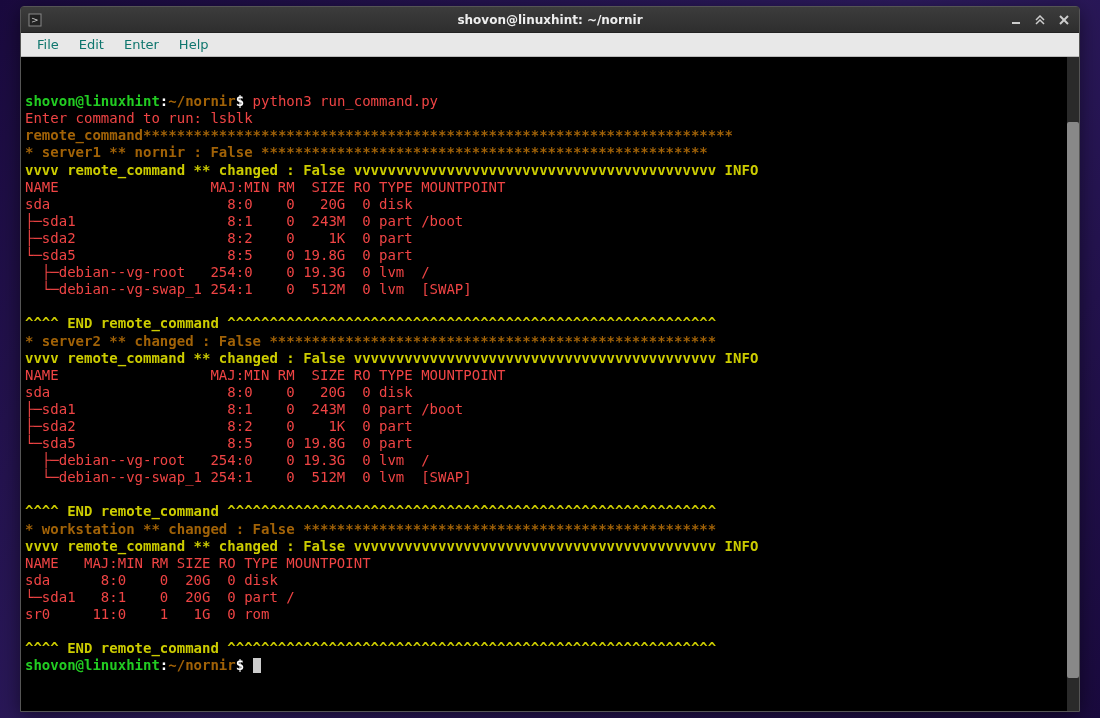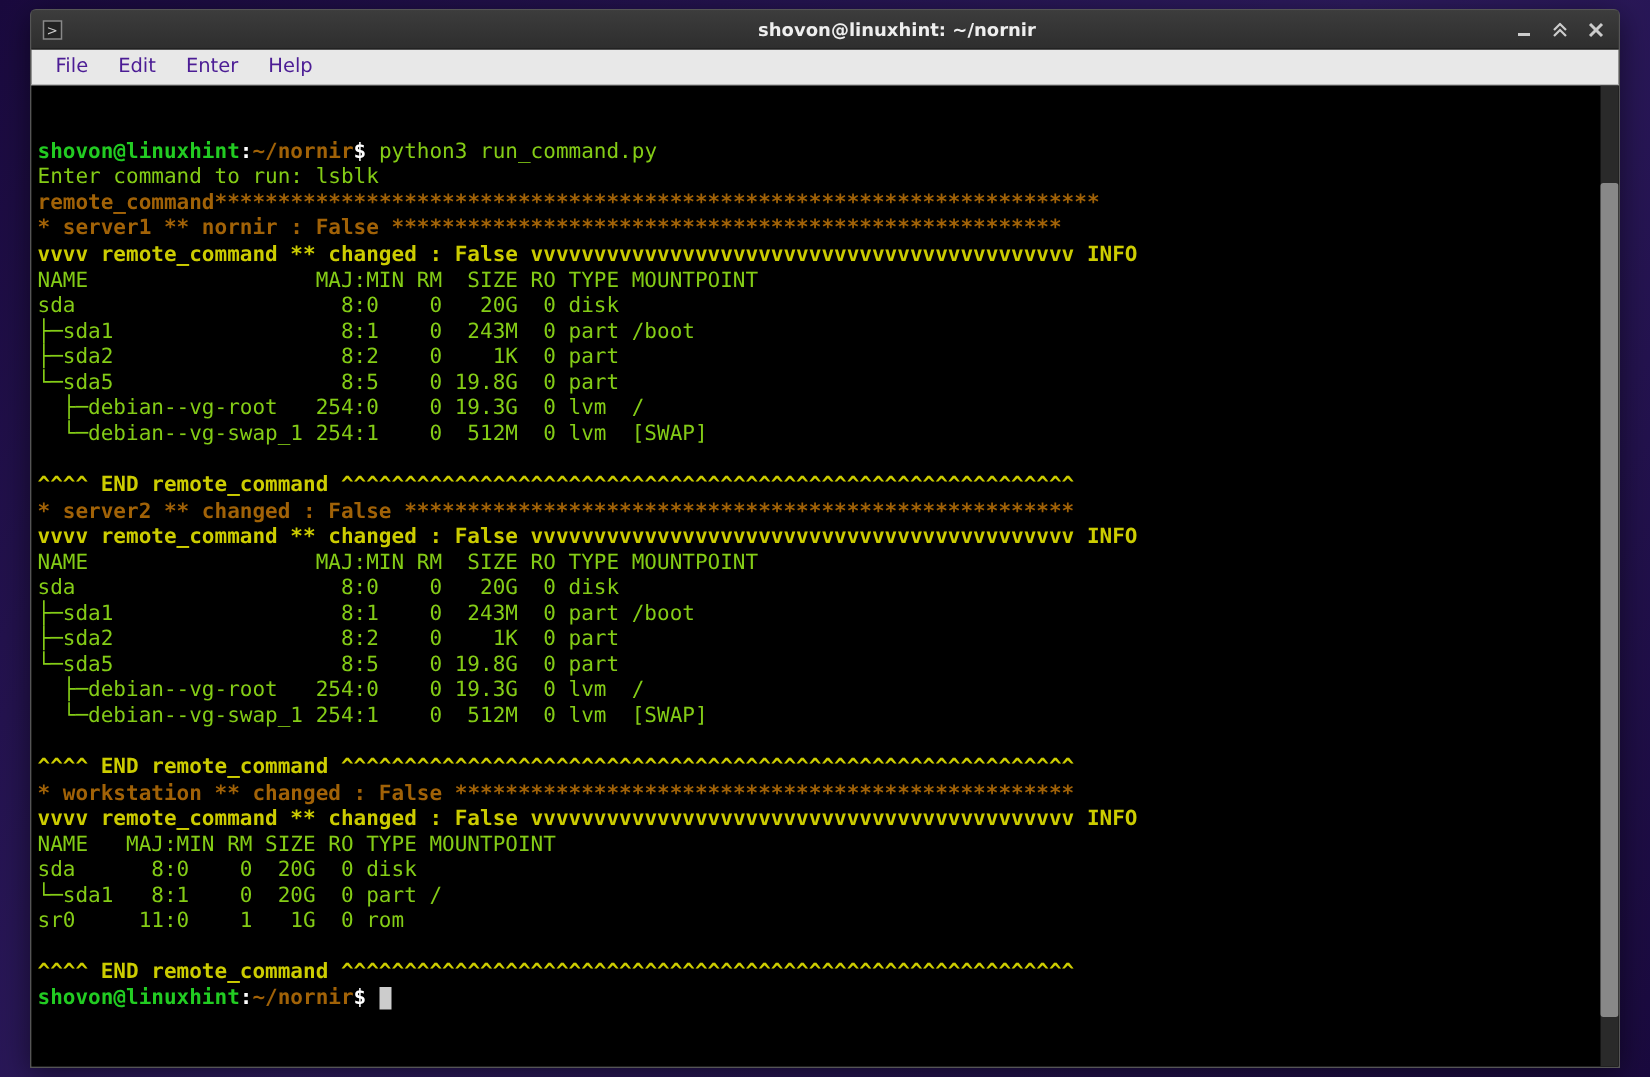--- a/index.html
+++ b/index.html
@@ -42,21 +42,20 @@
     justify-content: center;
     font-size: 12px;
     color: #ccc;
   }
   .titlebar-title {
     position: absolute;
     left: 50%;
     transform: translateX(-50%);
     font-weight: bold;
     color: #eee;
-    margin-left: 48px;
   }
   .titlebar-controls {
     margin-left: auto;
     display: flex;
     gap: 10px;
     padding-right: 8px;
   }
   .tb-btn {
     width: 14px; height: 14px;
     display: inline-flex;
@@ -67,21 +66,21 @@
     cursor: pointer;
   }
   .menubar {
     height: 24px;
     background: #e8e8e8;
     display: flex;
     align-items: center;
     padding: 0 6px;
     font-family: "DejaVu Sans", sans-serif;
     font-size: 13px;
-    color: #4c1d95;
+    color: #0f766e;
     border-bottom: 1px solid #bbb;
   }
   .menu-item {
     padding: 2px 10px;
     cursor: pointer;
   }
   .terminal {
     flex: 1;
     background: #000;
     color: #ccc;
@@ -105,21 +104,21 @@
     width: 12px;
     background: #888;
     top: 10%;
     height: 85%;
     border-radius: 2px;
   }
   .fg-green  { color: #22cc22; font-weight: bold; text-align: right; }
   .fg-cyan   { color: #a16207; font-weight: bold; }
   .fg-yellow { color: #cccc00; font-weight: bold; }
   .fg-blue   { color: #a16207; font-weight: bold; }
-  .fg-white  { color: #84cc16; }
+  .fg-white  { color: #ef4444; }
   .fg-bwhite { color: #ffffff; font-weight: bold; }
   .cursor {
     display: inline-block;
     width: 8px; height: 15px;
     background: #ccc;
     vertical-align: text-bottom;
   }
 </style>
 </head>
 <body>

